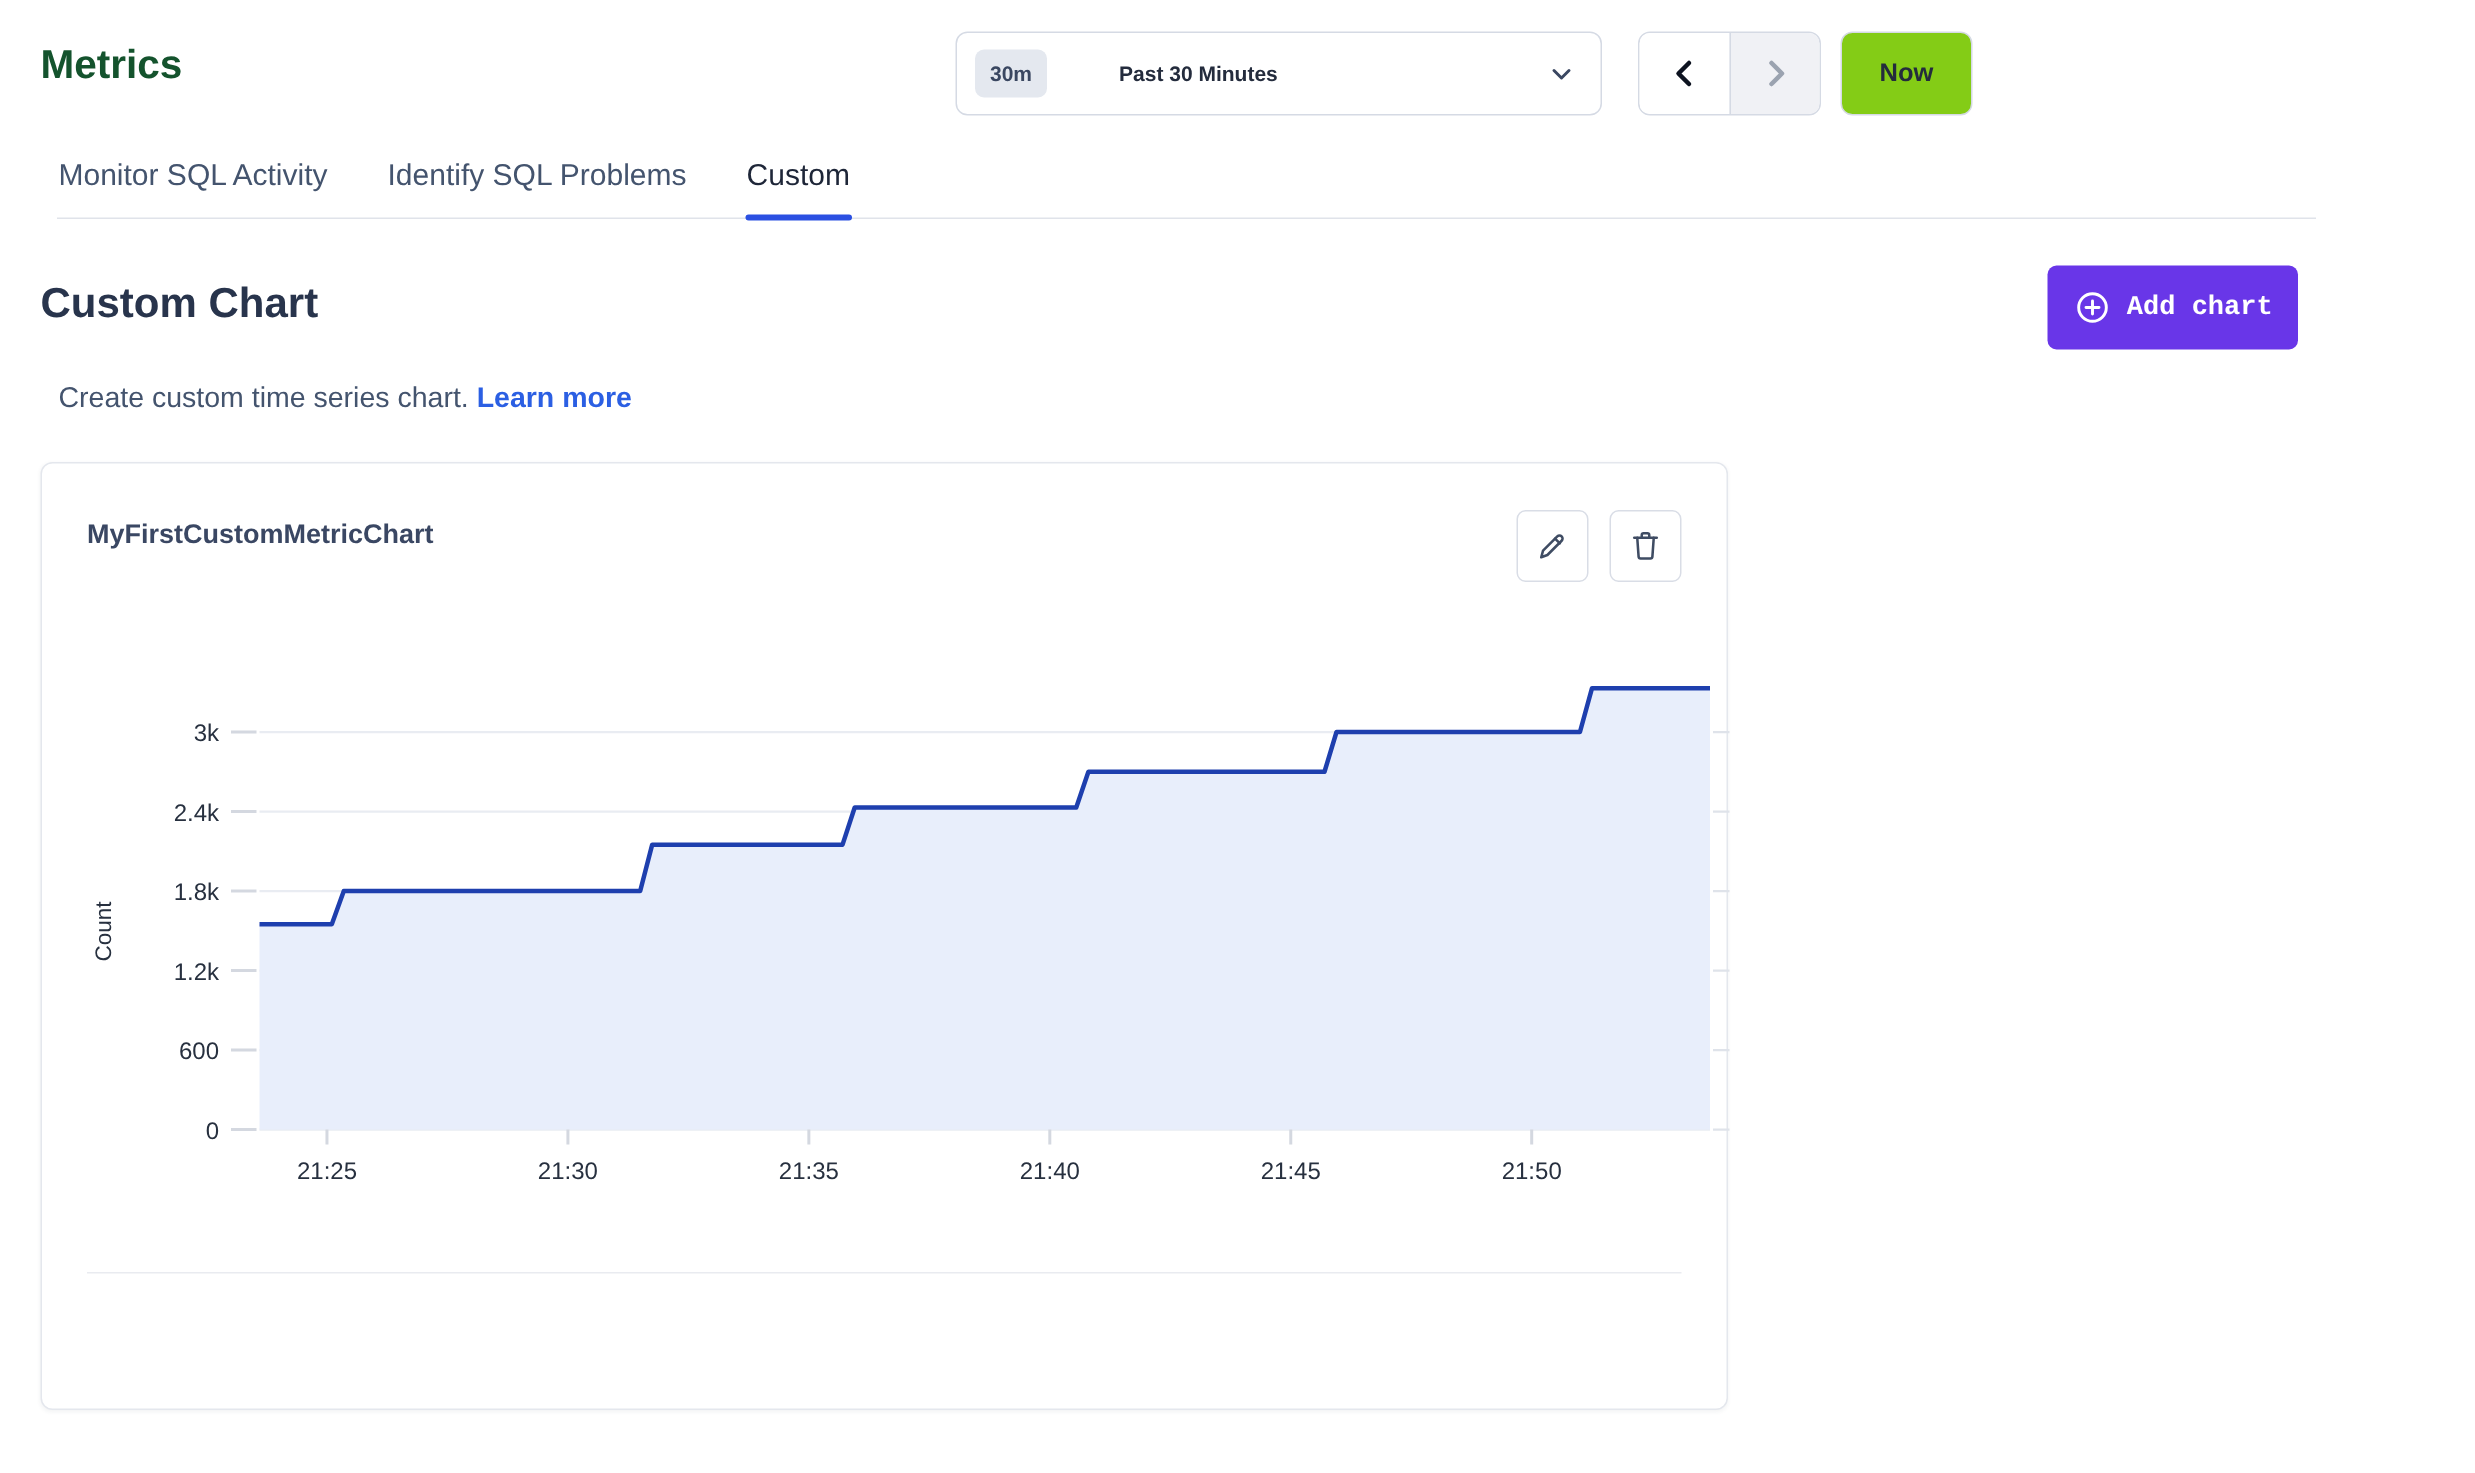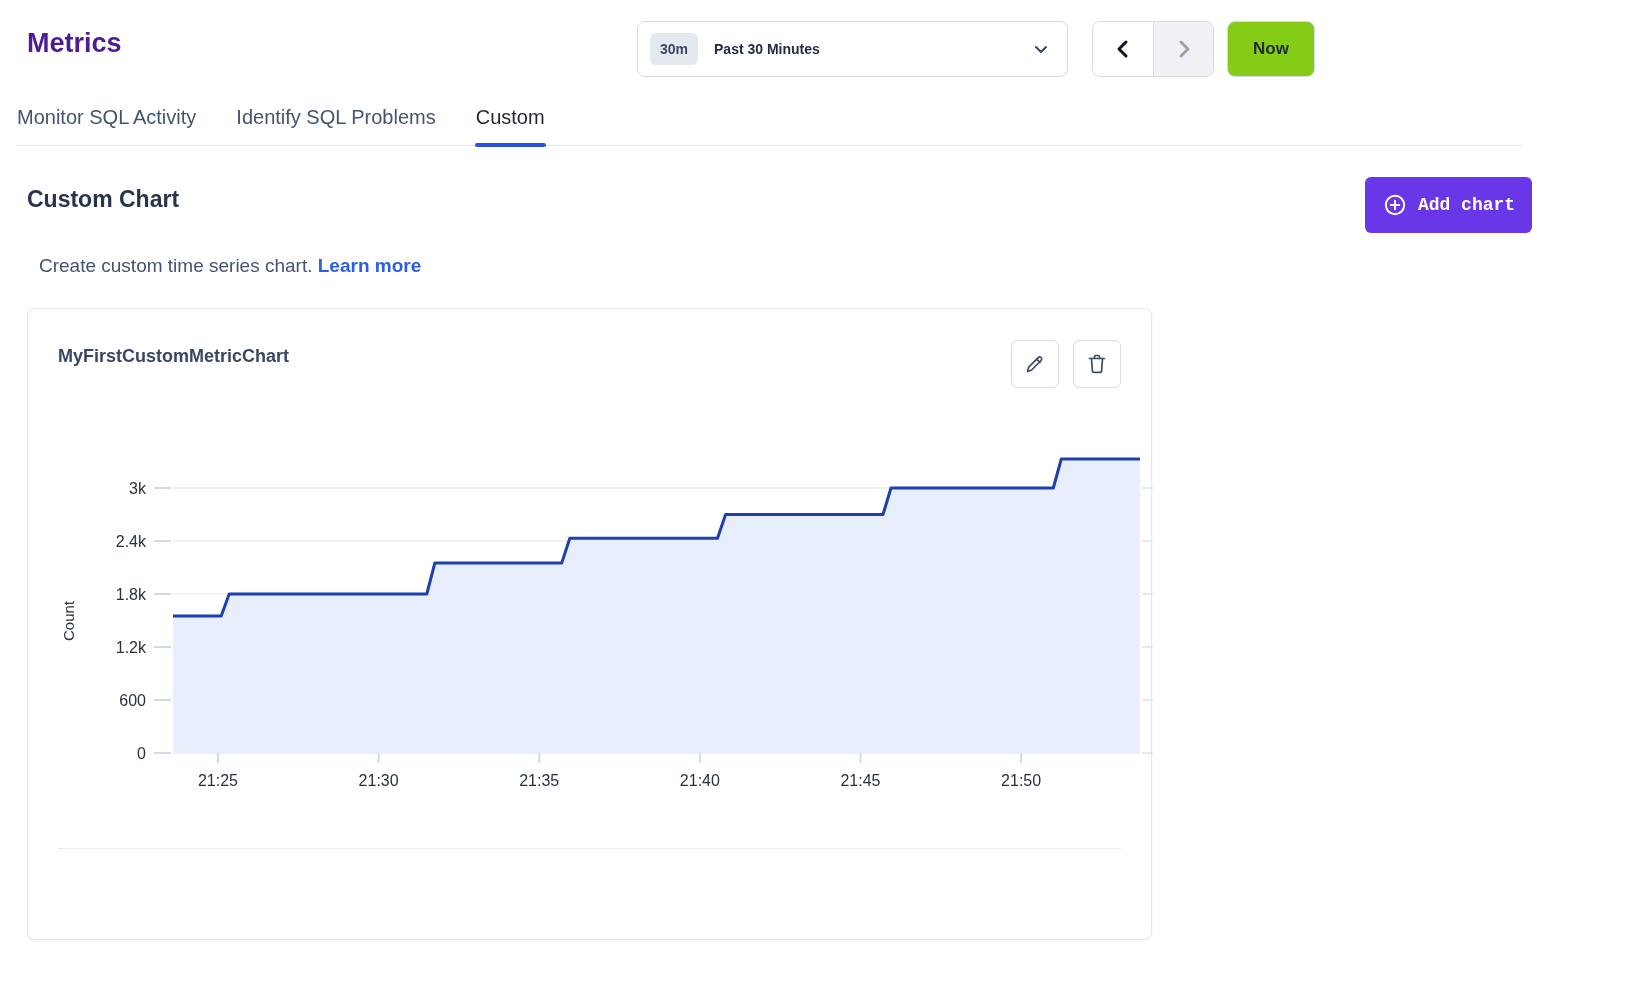--- a/index.html
+++ b/index.html
@@ -9,26 +9,26 @@
     width: 1650px;
     height: 982px;
     background: #ffffff;
     font-family: "Liberation Sans", sans-serif;
     color: #28344c;
     overflow: hidden;
   }
   
   .page-title {
     position: absolute; left: 27px; top: 28px;
-    font-size: 27px; font-weight: 700; color: #4c1d95; margin: 0;
+    font-size: 27px; font-weight: 700; color: #14532d; margin: 0;
   }
   .time-picker {
     position: absolute; left: 637px; top: 21px; width: 431px; height: 56px;
     background: #fff; border: 1px solid #d5dae4; border-radius: 8px;
-    display: flex; align-items: center; padding: 0 18px 0 12px; cursor: pointer;
+    display: flex; align-items: center; padding: 0 18px 0 12px; cursor: pointer; gap: 32px;
   }
   .time-badge {
     background: #e4e8ef; color: #3a4761; font-weight: 700; font-size: 14px;
     border-radius: 6px; padding: 8px 10px; margin-right: 16px;
   }
   .time-label { font-size: 14px; font-weight: 700; color: #242c3d; flex: 1; }
   .pager {
     position: absolute; left: 1092px; top: 21px; height: 56px;
     display: flex; border: 1px solid #d5dae4; border-radius: 8px; overflow: hidden; background:#fff;
   }
@@ -38,36 +38,36 @@
   }
   .pager-btn + .pager-btn { border-left: 1px solid #d5dae4; }
   .pager-btn.disabled { background: #f0f1f5; cursor: default; }
   .now-btn {
     position: absolute; left: 1227px; top: 21px; width: 88px; height: 56px;
     background: #84cc16; border: 1px solid #d5dae4; border-radius: 8px;
     font-family: inherit; font-size: 17px; font-weight: 700; color: #242c3d; cursor: pointer;
   }
   
   .tabs {
-    position: absolute; left: 16px; top: 100px; width: 1506px; height: 46px;
+    position: absolute; left: 38px; top: 100px; width: 1506px; height: 46px;
     display: flex; gap: 38px; border-bottom: 1px solid #e0e3ea;
   }
   .tab {
     position: relative; font-size: 20px; color: #44546e; padding: 6px 1px 16px 1px;
     cursor: pointer; text-decoration: none;
   }
   .tab.active { color: #1e2638; font-weight: 500; }
   .tab.active::after {
     content: ""; position: absolute; left: 0; right: 0; bottom: -2px; height: 4px;
     background: #2b50e2; border-radius: 2px;
   }
   
   .section-title {
     position: absolute; left: 27px; top: 186px;
-    font-size: 23px; font-weight: 700; color: #28344c; margin: 0;
+    font-size: 28px; font-weight: 700; color: #28344c; margin: 0;
   }
   .section-sub {
     position: absolute; left: 27px; top: 243px; font-size: 19px; color: #44546e; margin: 12px;
   }
   .learn-more { color: #2b5fe3; font-weight: 700; text-decoration: none; cursor: pointer; }
   .add-chart-btn {
     position: absolute; left: 1365px; top: 177px; width: 167px; height: 56px;
     background: #6936e8; color: #fff; border: none; border-radius: 6px;
     font-family: inherit; font-size: 18px; font-weight: 700; cursor: pointer;
     display: flex; align-items: center; justify-content: center; gap: 10px;

